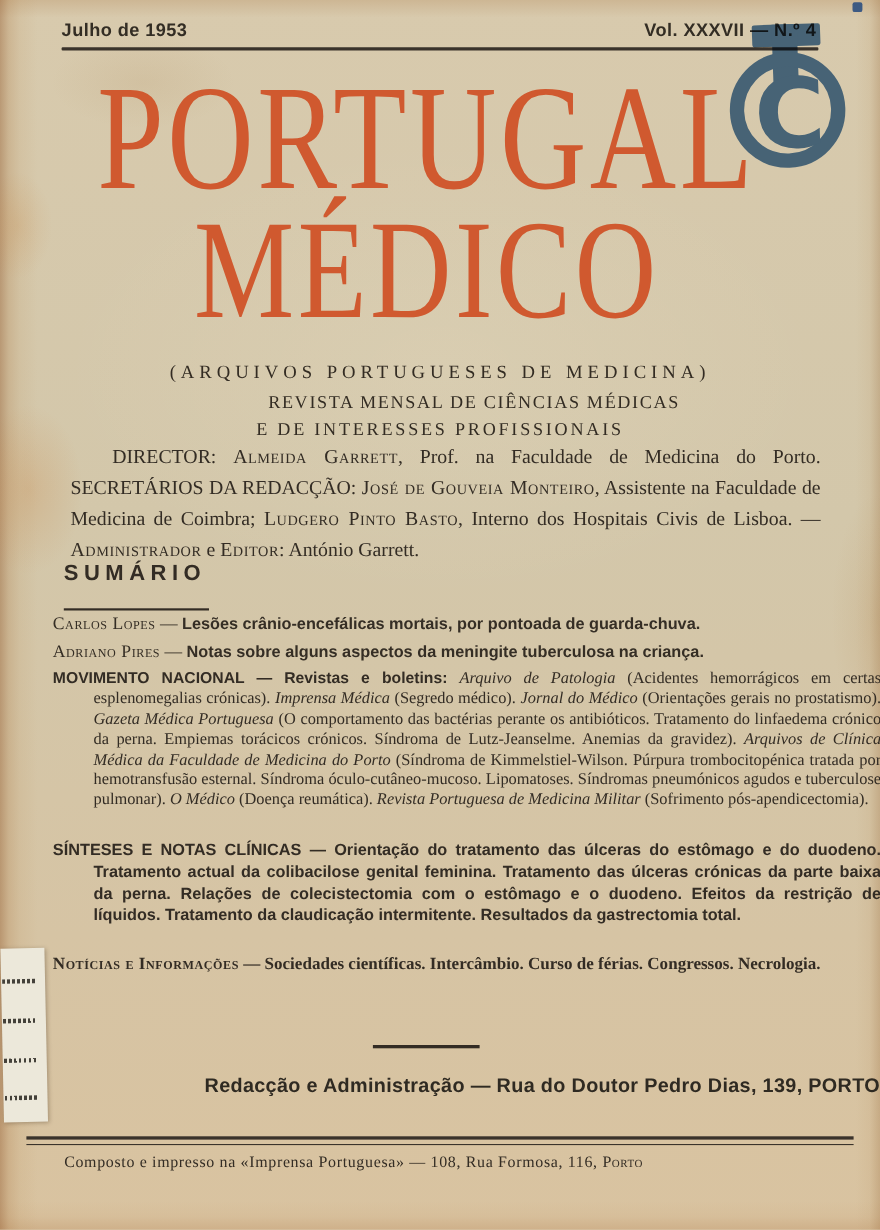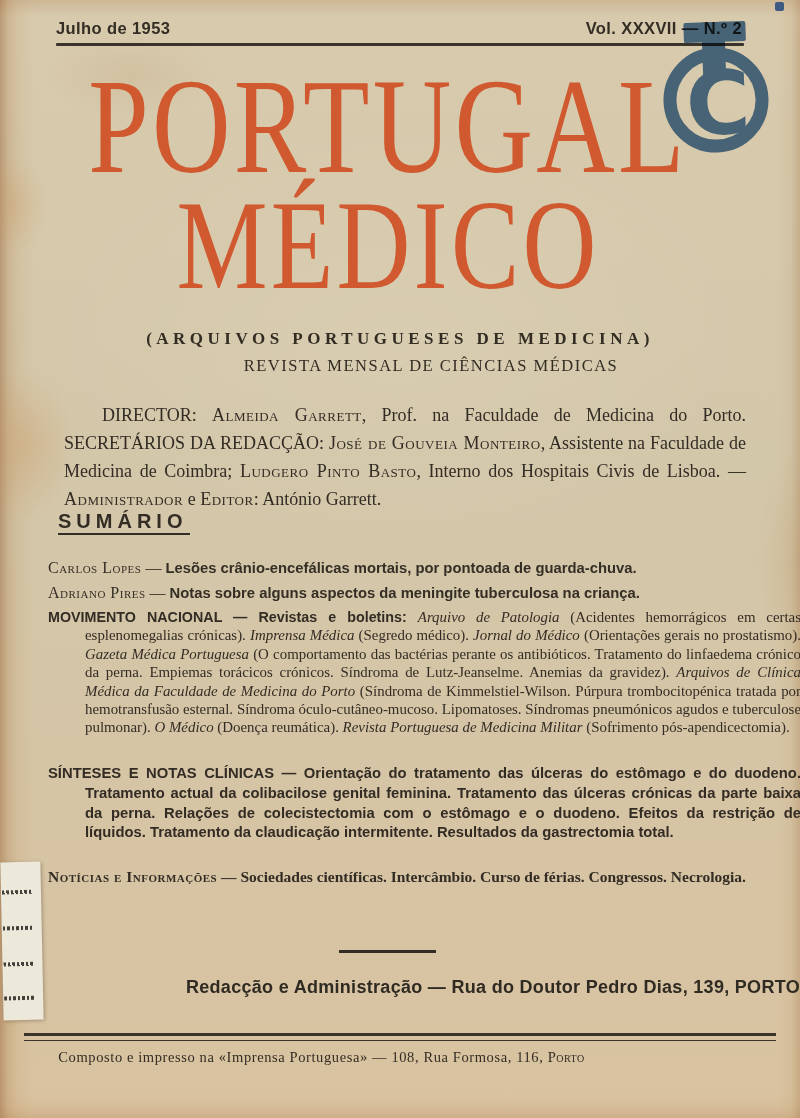--- a/index.html
+++ b/index.html
@@ -31,30 +31,30 @@
          font-family:"Liberation Serif",serif;font-weight:400;white-space:nowrap;
          transform:translateX(-12px) scaleX(.8);}
   .t1{top:58px;font-size:136px;letter-spacing:4px;}
   .t2{top:181px;font-size:128px;letter-spacing:4px;}
   
   .stamp{left:652px;top:14px;width:132px;height:172px;opacity:.88;
          mix-blend-mode:multiply;transform:rotate(-2deg);}
   .ink-dot{left:775px;top:2px;width:9px;height:9px;background:#2c4f80;border-radius:2px;opacity:.9;}
   
   .sub{left:0;width:800px;text-align:center;color:#332c23;}
-  .sub1{top:329px;font-weight:700;font-size:17px;letter-spacing:4.5px;}
+  .sub1{top:329px;font-weight:400;font-size:17px;letter-spacing:4.5px;}
   .sub2{top:356px;font-size:16.5px;letter-spacing:1.5px;padding-left:31px;}
   .sub3{top:380px;font-size:16.5px;letter-spacing:2.5px;}
   
   .masthead{left:64px;top:401px;width:682px;margin:0;font-size:18px;line-height:28px;
             text-align:justify;text-indent:38px;color:#332c24;}
   
   .sumario{left:58px;top:510px;font-family:"Liberation Sans",sans-serif;font-weight:700;
            font-size:20px;letter-spacing:5px;color:#332c24;border-bottom:2.5px solid #332c24;
-           padding:0 3px 0 0;}
+           padding:0 3px 20px 0;}
   .hang{padding-left:37px;text-indent:-37px;margin:0;}
   .articles{left:48px;top:556px;width:716px;}
   .article{font-size:16px;line-height:23.5px;margin:0;white-space:nowrap;}
   .article .seg-b{font-size:14.8px;}
   .sect{left:48px;width:716px;text-align:justify;margin:0;color:#332c24;}
   .sect-mov{top:608px;font-size:14.9px;line-height:18.4px;}
   .sect-mov .seg-b{font-size:14.3px;}
   .sect-sin{top:764px;font-family:"Liberation Sans",sans-serif;font-weight:700;
             font-size:14.8px;line-height:19.8px;}
   .sect-not{top:866px;font-size:15.5px;line-height:21.5px;text-align:left;font-weight:bold;}
@@ -82,40 +82,41 @@
   .seg-sc{font-variant-caps:small-caps;letter-spacing:.5px;}
   .seg-b{font-family:"Liberation Sans",sans-serif;font-weight:700;margin-top:27px;}
   .seg-i{font-style:italic;}
 </style>
 </head>
 <body>
 
 <div class="page">
 
   <div class="abs hdr hdr-date">Julho de 1953</div>
-  <div class="abs hdr hdr-vol">Vol. XXXVII — N.º 2</div>
+  <div class="abs hdr hdr-vol">Vol. XXXVII — N.º 4</div>
   <div class="abs hdr-rule"></div>
 
   <div class="abs title t1">PORTUGAL</div>
   <div class="abs title t2">MÉDICO</div>
 
   <div class="abs stamp">
     <svg width="132" height="172" viewBox="0 0 132 172" xmlns="http://www.w3.org/2000/svg">
       <g fill="#3c6ba3">
         <rect x="34" y="8" width="62" height="20" rx="2"></rect>
         <rect x="52" y="8" width="23" height="56"></rect>
       </g>
       <circle cx="64" cy="86" r="46" fill="none" stroke="#3c6ba3" stroke-width="13"></circle>
       <text x="66" y="120" text-anchor="middle" font-family="DejaVu Sans, sans-serif" font-size="88" font-weight="bold" fill="#3c6ba3">C</text>
     </svg>
   </div>
   <div class="abs ink-dot"></div>
 
   <div class="abs sub sub1">(ARQUIVOS PORTUGUESES DE MEDICINA)</div>
   <div class="abs sub sub2">REVISTA MENSAL DE CIÊNCIAS MÉDICAS</div>
+  <div class="abs sub sub3">E DE INTERESSES PROFISSIONAIS</div>
 
   <p class="abs masthead"><span class="seg-n">DIRECTOR: </span><span class="seg-sc">Almeida Garrett</span><span class="seg-n">, Prof. na Faculdade de Medicina do Porto. </span><span class="seg-n">SECRETÁRIOS DA REDACÇÃO: </span><span class="seg-sc">José de Gouveia Monteiro</span><span class="seg-n">, Assistente na Faculdade de Medicina de Coimbra; </span><span class="seg-sc">Ludgero Pinto Basto</span><span class="seg-n">, Interno dos Hospitais Civis de Lisboa. — </span><span class="seg-sc">Administrador</span><span class="seg-n"> e </span><span class="seg-sc">Editor</span><span class="seg-n">: António Garrett.</span></p>
 
   <div class="abs sumario">SUMÁRIO</div>
 
   <div class="abs articles">
     <p class="article hang"><span class="seg-sc">Carlos Lopes</span><span class="seg-n"> — </span><span class="seg-b">Lesões crânio-encefálicas mortais, por pontoada de guarda-chuva.</span></p>
     <p class="article hang"><span class="seg-sc">Adriano Pires</span><span class="seg-n"> — </span><span class="seg-b">Notas sobre alguns aspectos da meningite tuberculosa na criança.</span></p>
   </div>
 

